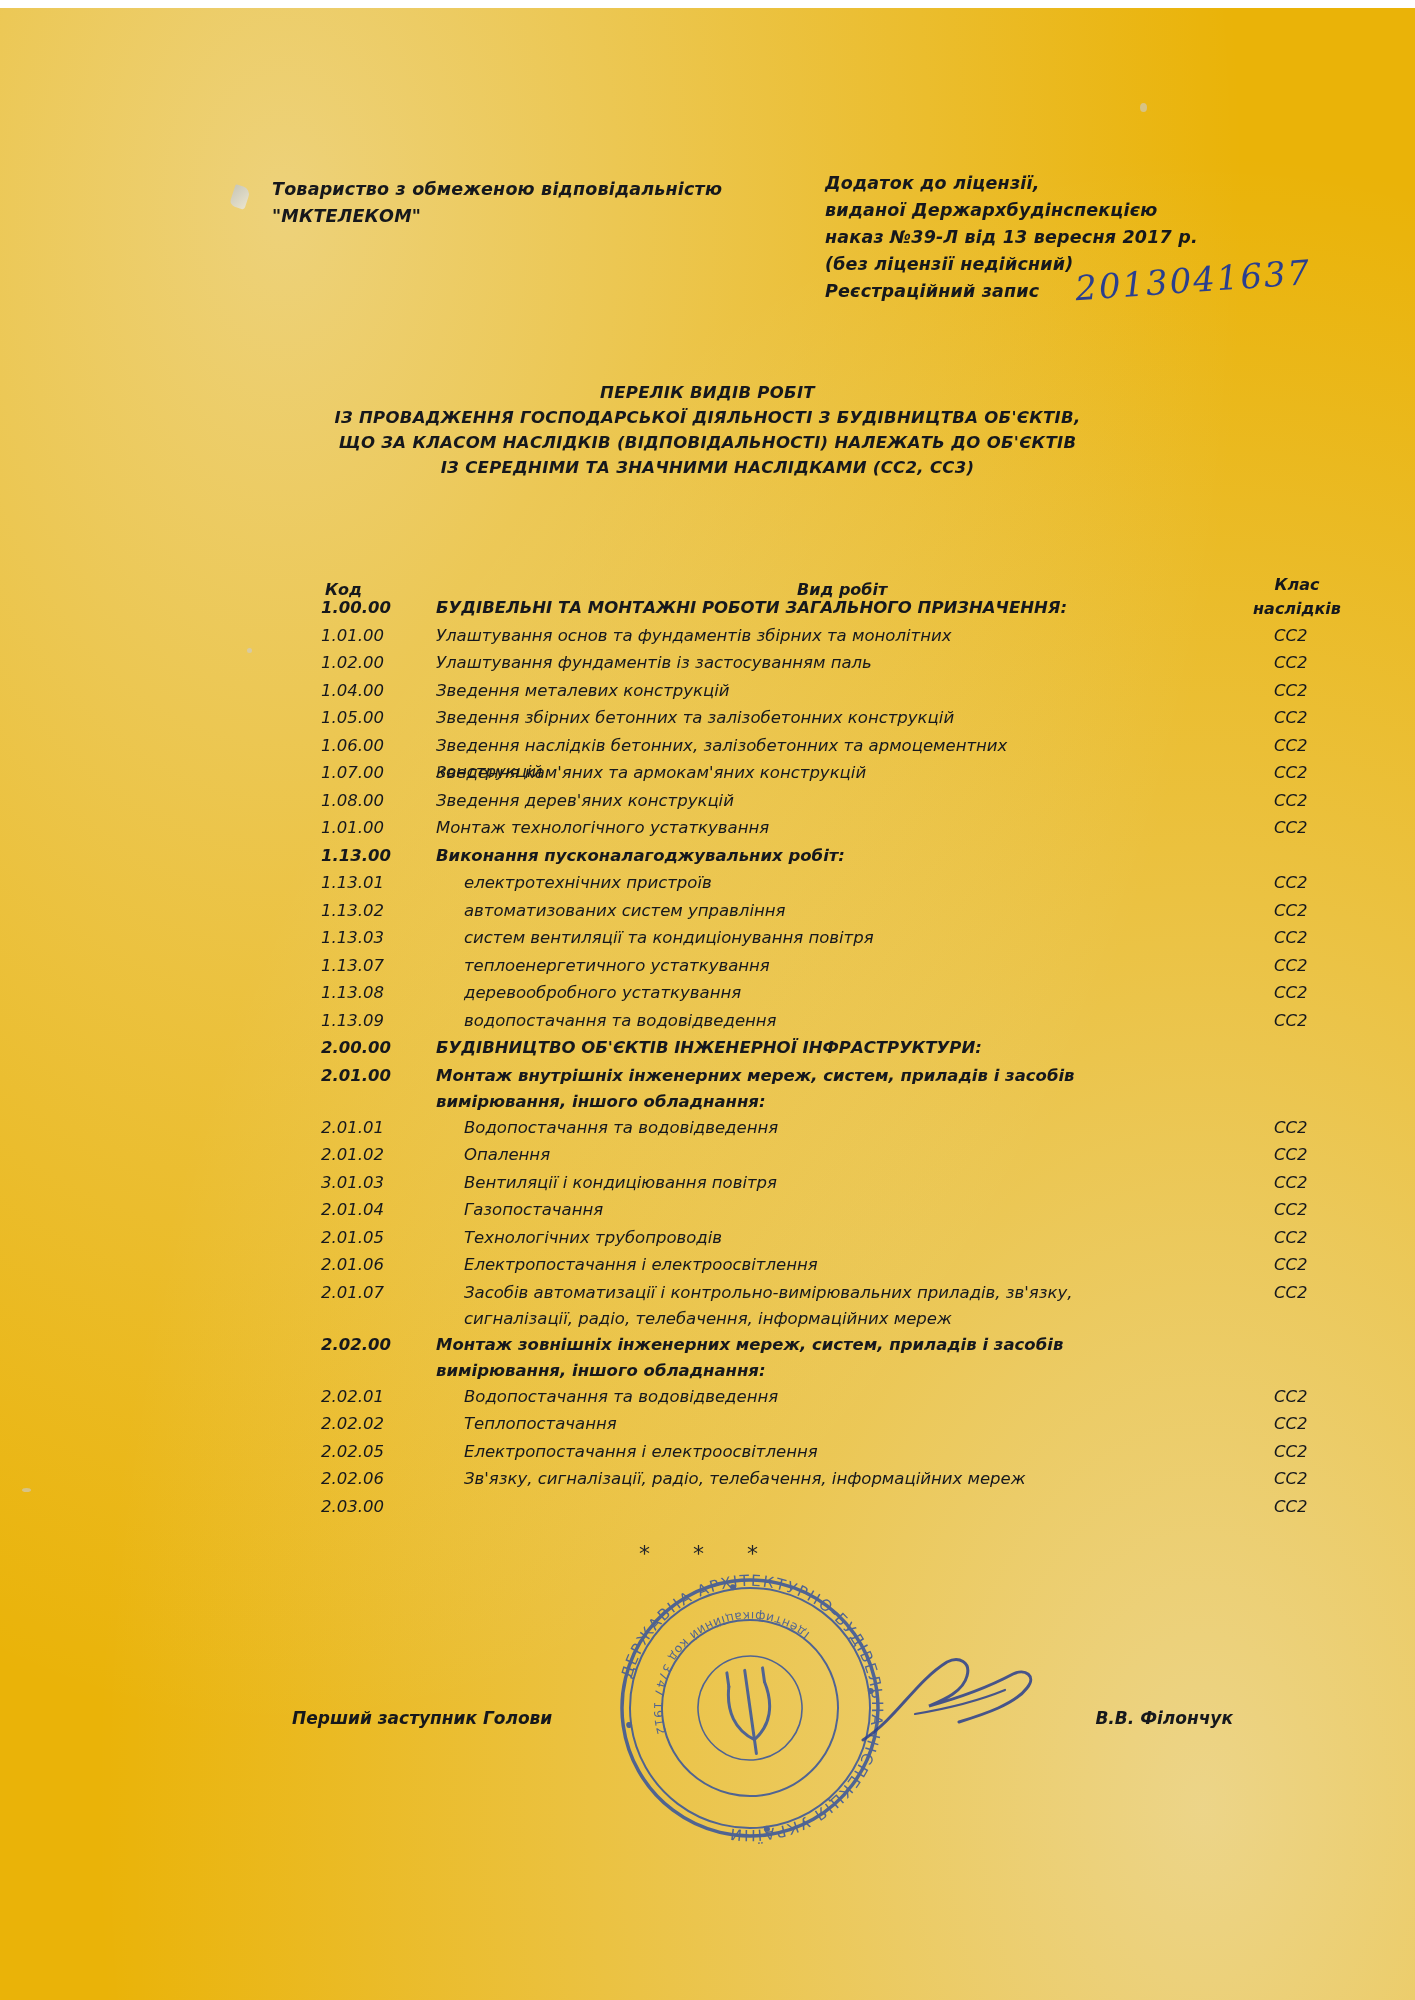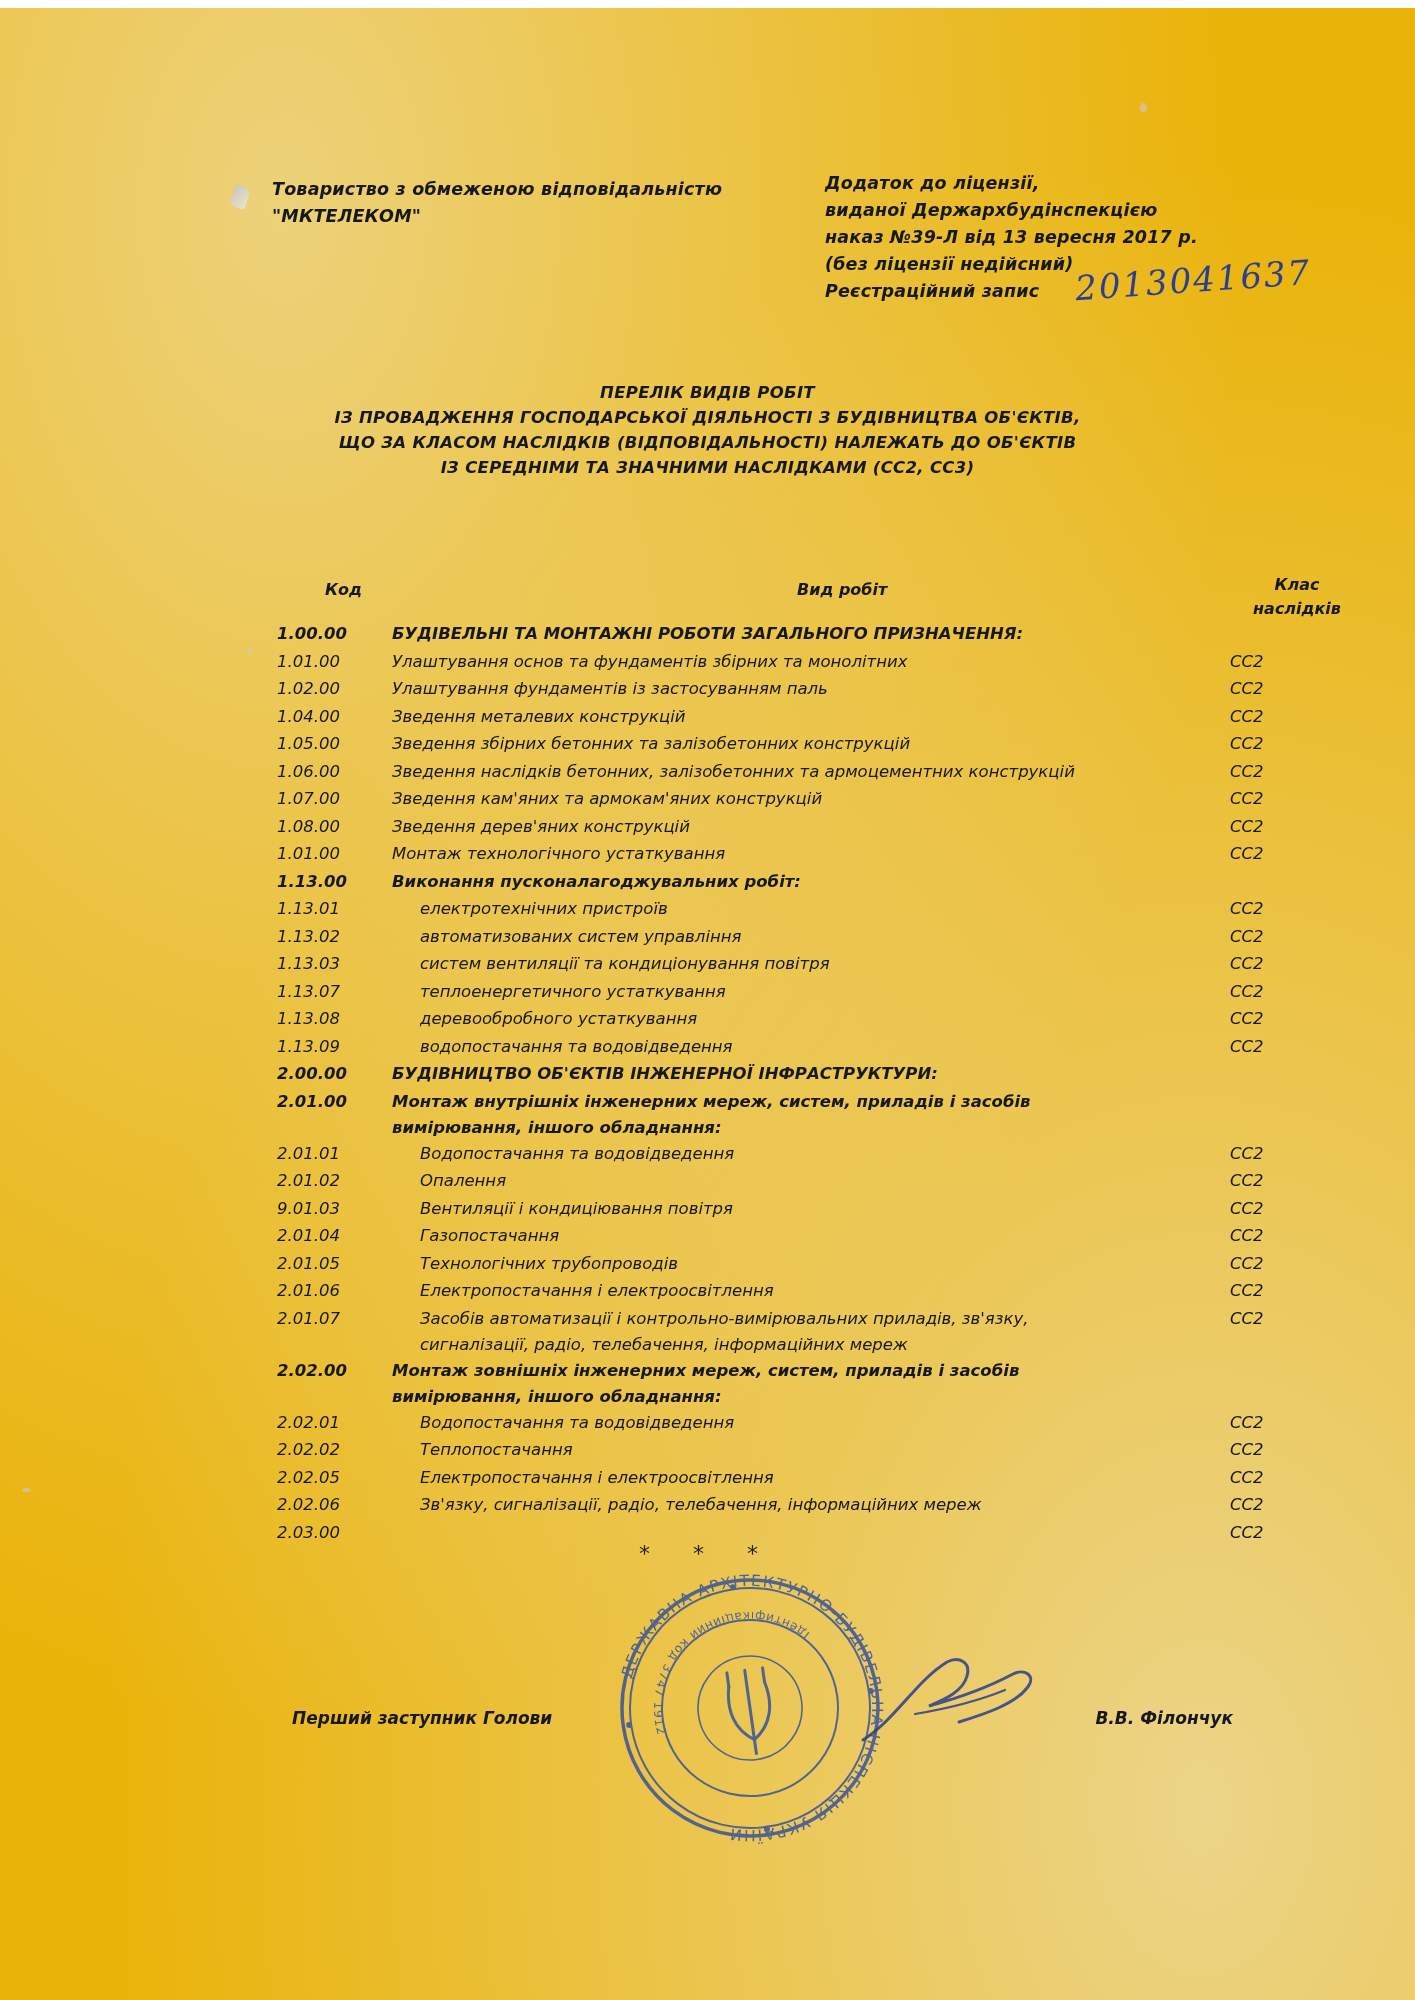--- a/index.html
+++ b/index.html
@@ -86,21 +86,22 @@
     width: 130px;
     text-align: center;
     line-height: 24px;
     white-space: pre-line;
   }
 
   .rows {
     position: absolute;
     left: 0;
     right: 0;
-    top: 612px;
+    top: 586px;
+    padding-left: 44px;
   }
   .row {
     position: relative;
     min-height: 27.5px;
     font-style: italic;
     font-size: 16.5px;
     line-height: 27.5px;
   }
   .row .code {
     position: absolute;
@@ -311,21 +312,21 @@
         <div class="code">2.01.01</div>
         <div class="work">Водопостачання та водовідведення</div>
         <div class="cls">СС2</div>
       </div>
       <div class="row indent2">
         <div class="code">2.01.02</div>
         <div class="work">Опалення</div>
         <div class="cls">СС2</div>
       </div>
       <div class="row indent2">
-        <div class="code">9.01.03</div>
+        <div class="code">3.01.03</div>
         <div class="work">Вентиляції і кондиціювання повітря</div>
         <div class="cls">СС2</div>
       </div>
       <div class="row indent2">
         <div class="code">2.01.04</div>
         <div class="work">Газопостачання</div>
         <div class="cls">СС2</div>
       </div>
       <div class="row indent2">
         <div class="code">2.01.05</div>

